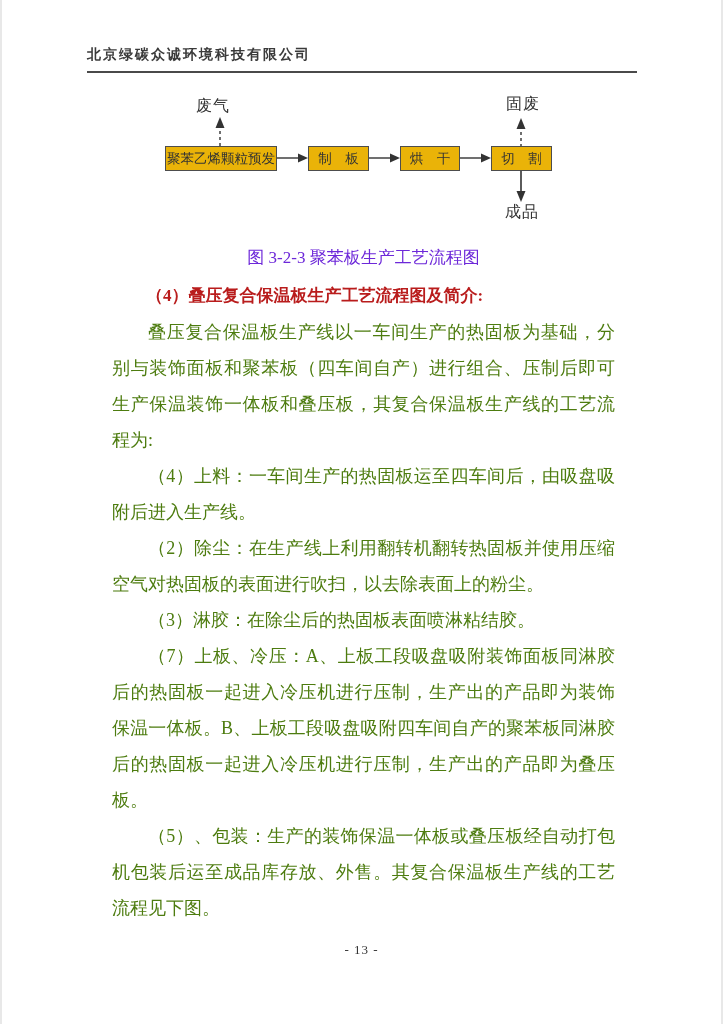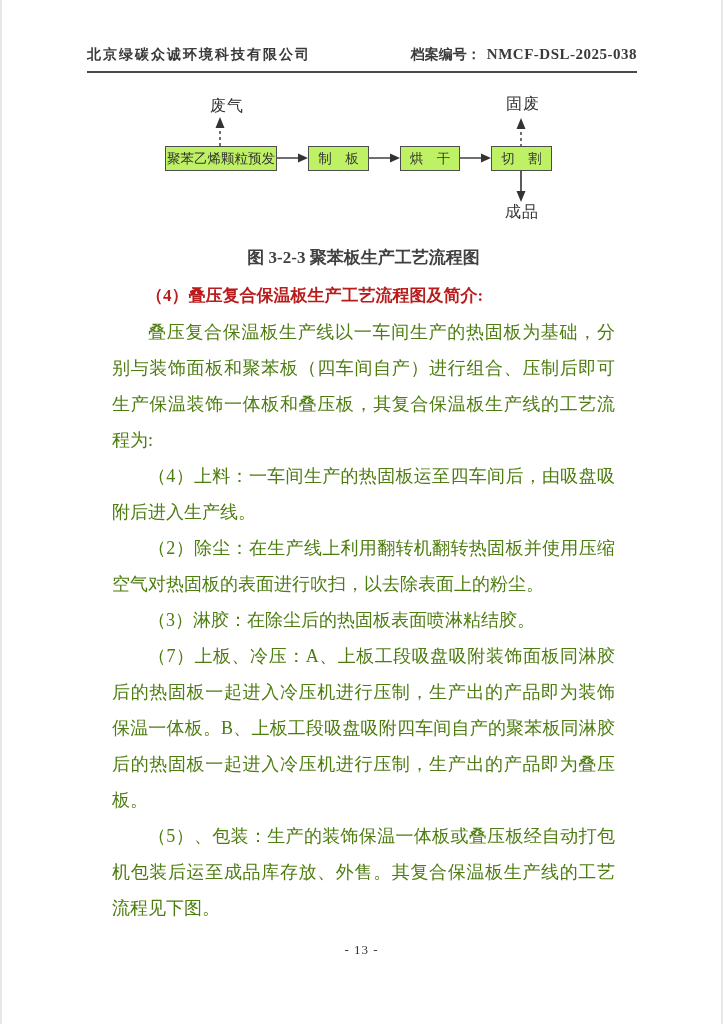--- a/index.html
+++ b/index.html
@@ -56,21 +56,21 @@
   }
   .flowchart svg {
     position: absolute;
     left: 0;
     top: 0;
   }
   .fc-box {
     position: absolute;
     box-sizing: border-box;
     border: 1.4px solid #4d4d4d;
-    background: #bef264;
+    background: #eab308;
     display: flex;
     align-items: center;
     justify-content: center;
     font-size: 13.5px;
     color: #333333;
     white-space: nowrap;
   }
   .fc-label {
     position: absolute;
     font-size: 16px;
@@ -89,24 +89,24 @@
     margin: 0;
     font-size: 18px;
     line-height: 36px;
     text-align: justify;
     text-indent: 2em;
     color: #4d7c0f;
   }
   .content p.caption {
     text-align: center;
     text-indent: 0;
-    font-weight: bold;
+    font-weight: normal;
     font-size: 17px;
     margin-bottom: 2px;
-    color: #404040;
+    color: #6d28d9;
   }
   .content p.heading {
     font-weight: bold;
     font-size: 17px;
     color: #b91c1c;
   }
   
   .page-number {
     position: absolute;
     left: 0;
@@ -118,24 +118,20 @@
     letter-spacing: 1px;
   }
 </style>
 </head>
 <body>
 
 <div class="page">
 
   <div class="header">
     <span class="company">北京绿碳众诚环境科技有限公司</span>
-    <span class="file-no">
-      <span>档案编号：</span>
-      <span class="latin">NMCF-DSL-2025-038</span>
-    </span>
   </div>
 
   <div class="flowchart">
     <svg width="723" height="140" viewBox="0 0 723 140">
 
       <line x1="218" y1="56" x2="218" y2="37" stroke="#333" stroke-width="1.4" stroke-dasharray="3,3"></line>
       <polygon points="218,27 213.5,38 222.5,38" fill="#333"></polygon>
 
       <line x1="273" y1="68" x2="298" y2="68" stroke="#333" stroke-width="1.4"></line>
       <polygon points="306,68 296,63.5 296,72.5" fill="#333"></polygon>
@@ -146,21 +142,21 @@
       <line x1="458" y1="68" x2="481" y2="68" stroke="#333" stroke-width="1.4"></line>
       <polygon points="489,68 479,63.5 479,72.5" fill="#333"></polygon>
 
       <line x1="519" y1="57" x2="519" y2="38" stroke="#333" stroke-width="1.4" stroke-dasharray="3,3"></line>
       <polygon points="519,28 514.5,39 523.5,39" fill="#333"></polygon>
 
       <line x1="519" y1="81" x2="519" y2="103" stroke="#333" stroke-width="1.6"></line>
       <polygon points="519,112 514.5,101 523.5,101" fill="#333"></polygon>
     </svg>
 
-    <div class="fc-label" style="left:208px; top:6px;">废气</div>
+    <div class="fc-label" style="left:194px; top:6px;">废气</div>
     <div class="fc-label" style="left:504px; top:4px;">固废</div>
     <div class="fc-label" style="left:503px; top:112px;">成品</div>
 
     <div class="fc-box" style="left:163px; top:56px; width:112px; height:25px;">聚苯乙烯颗粒预发</div>
     <div class="fc-box" style="left:306px; top:56px; width:61px; height:25px;">制　板</div>
     <div class="fc-box" style="left:398px; top:56px; width:60px; height:25px;">烘　干</div>
     <div class="fc-box" style="left:489px; top:56px; width:61px; height:25px;">切　割</div>
   </div>
 
   <div class="content">

